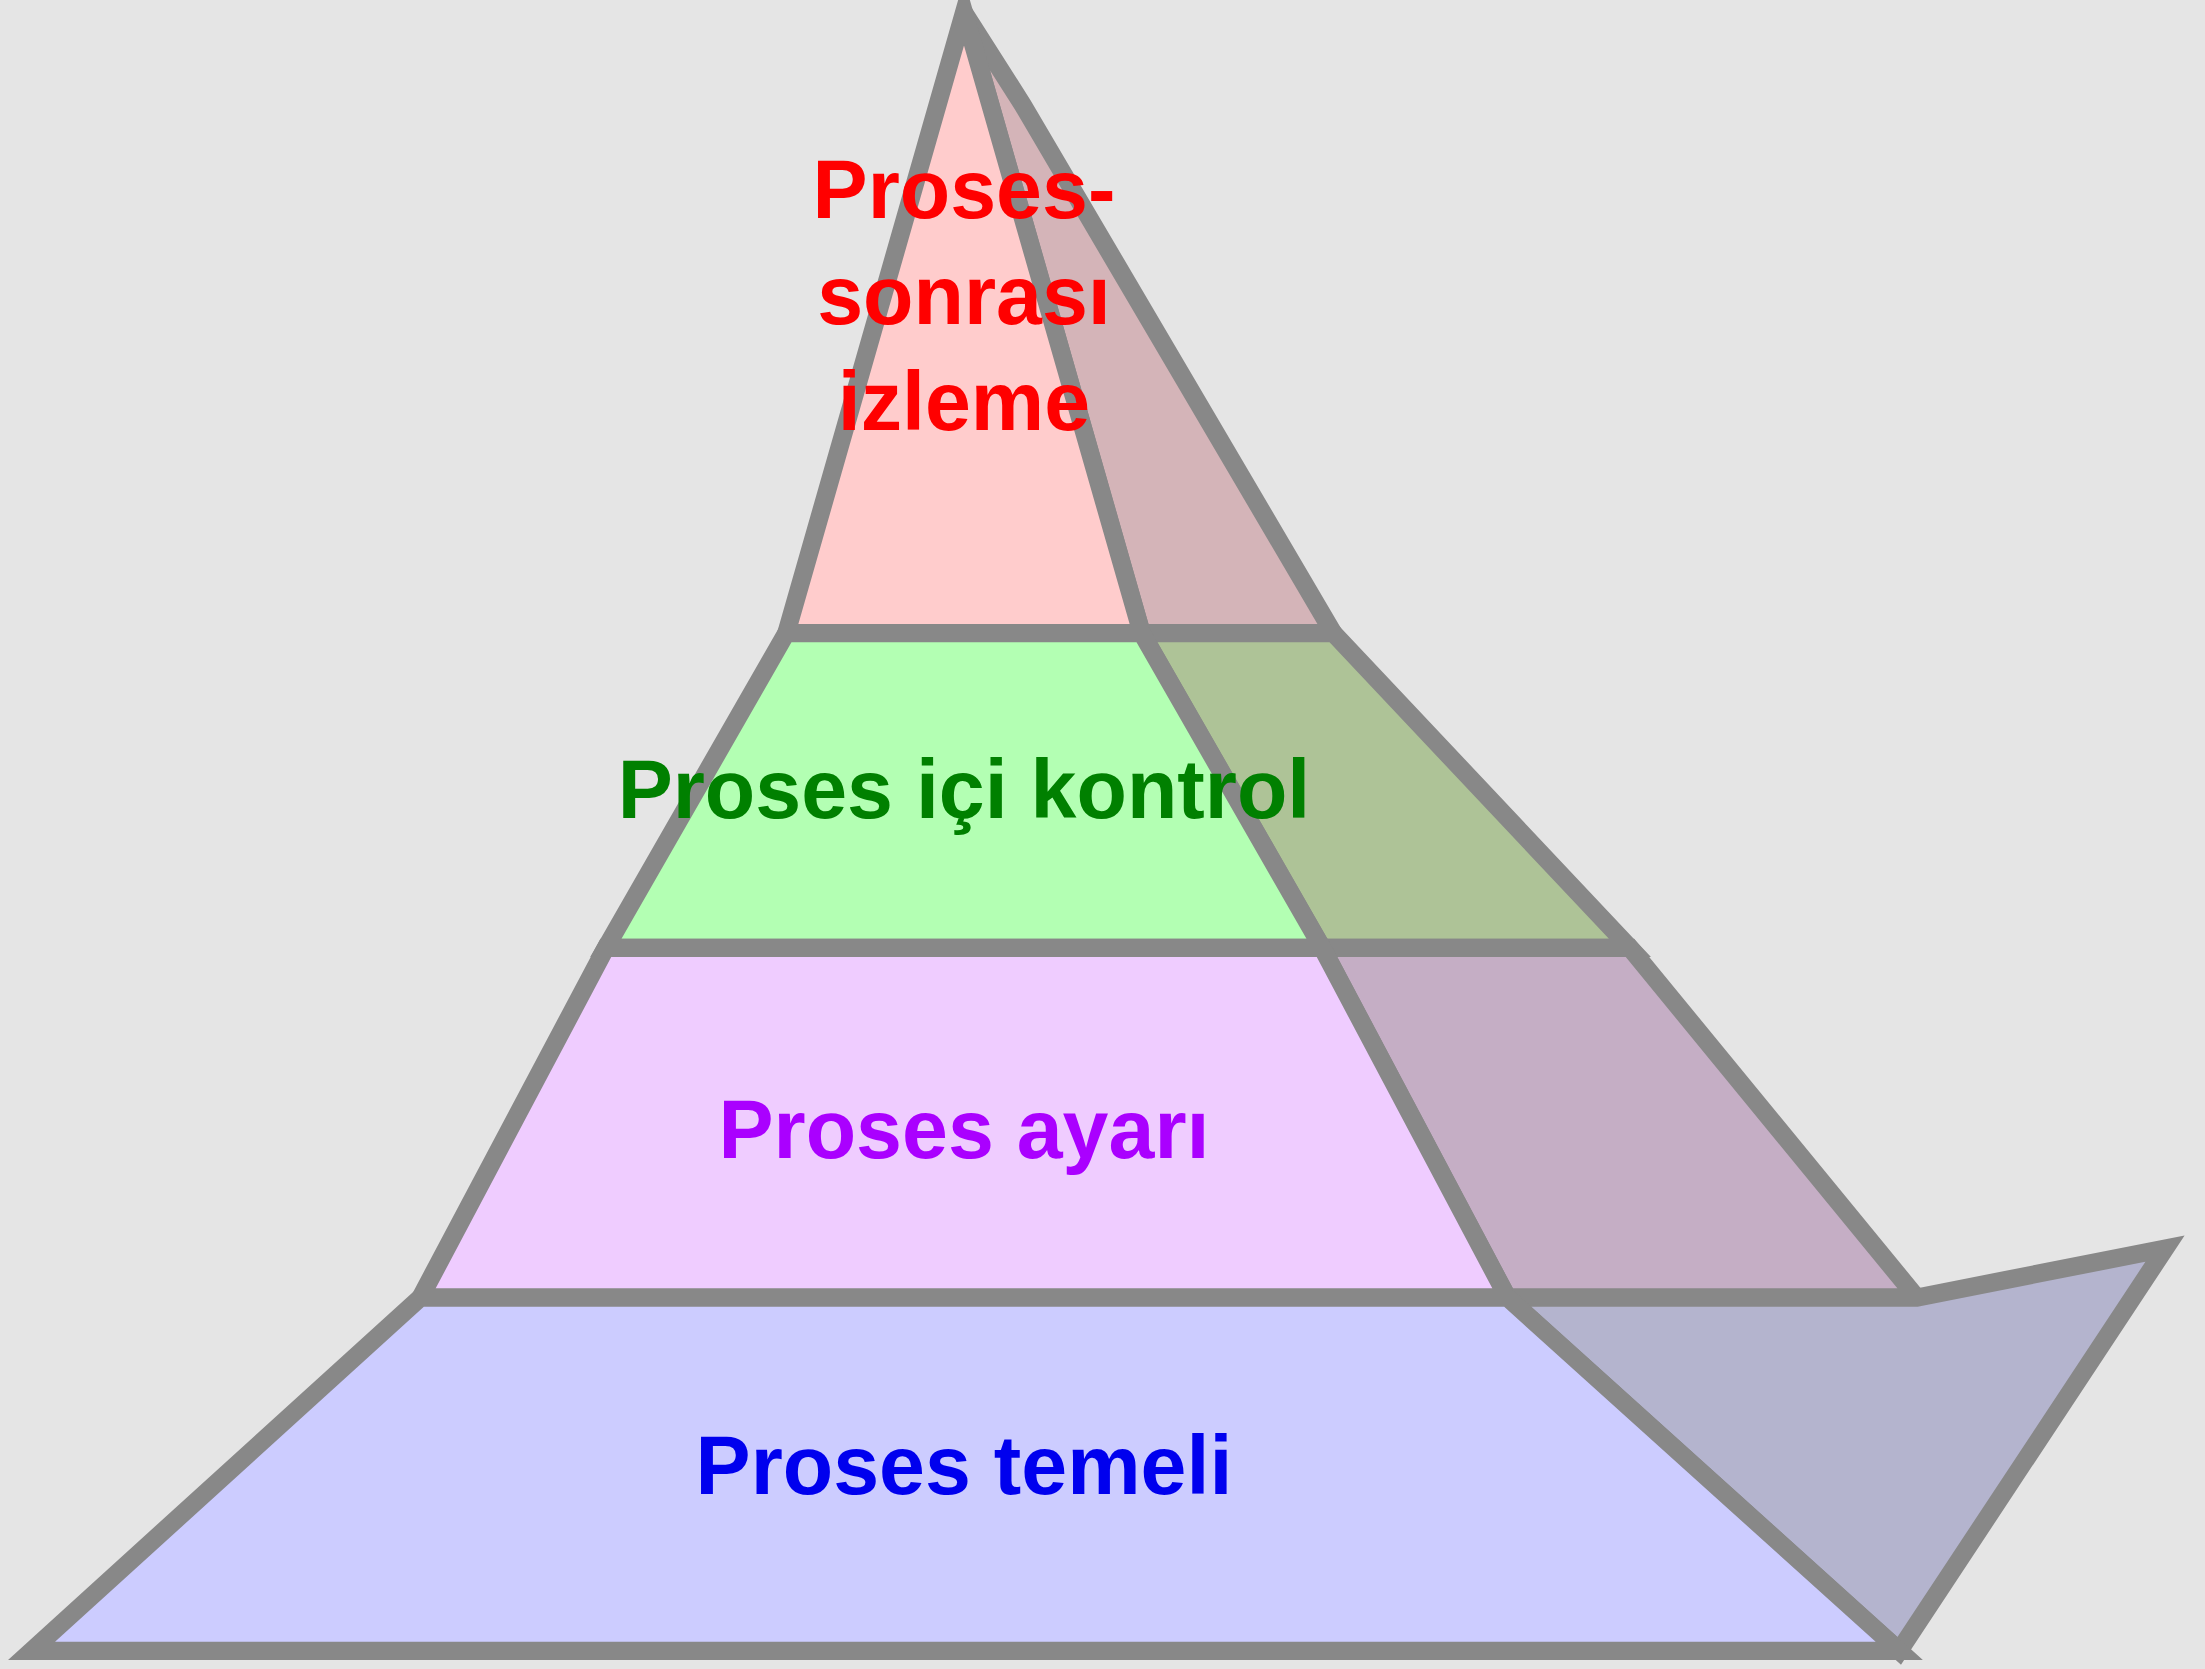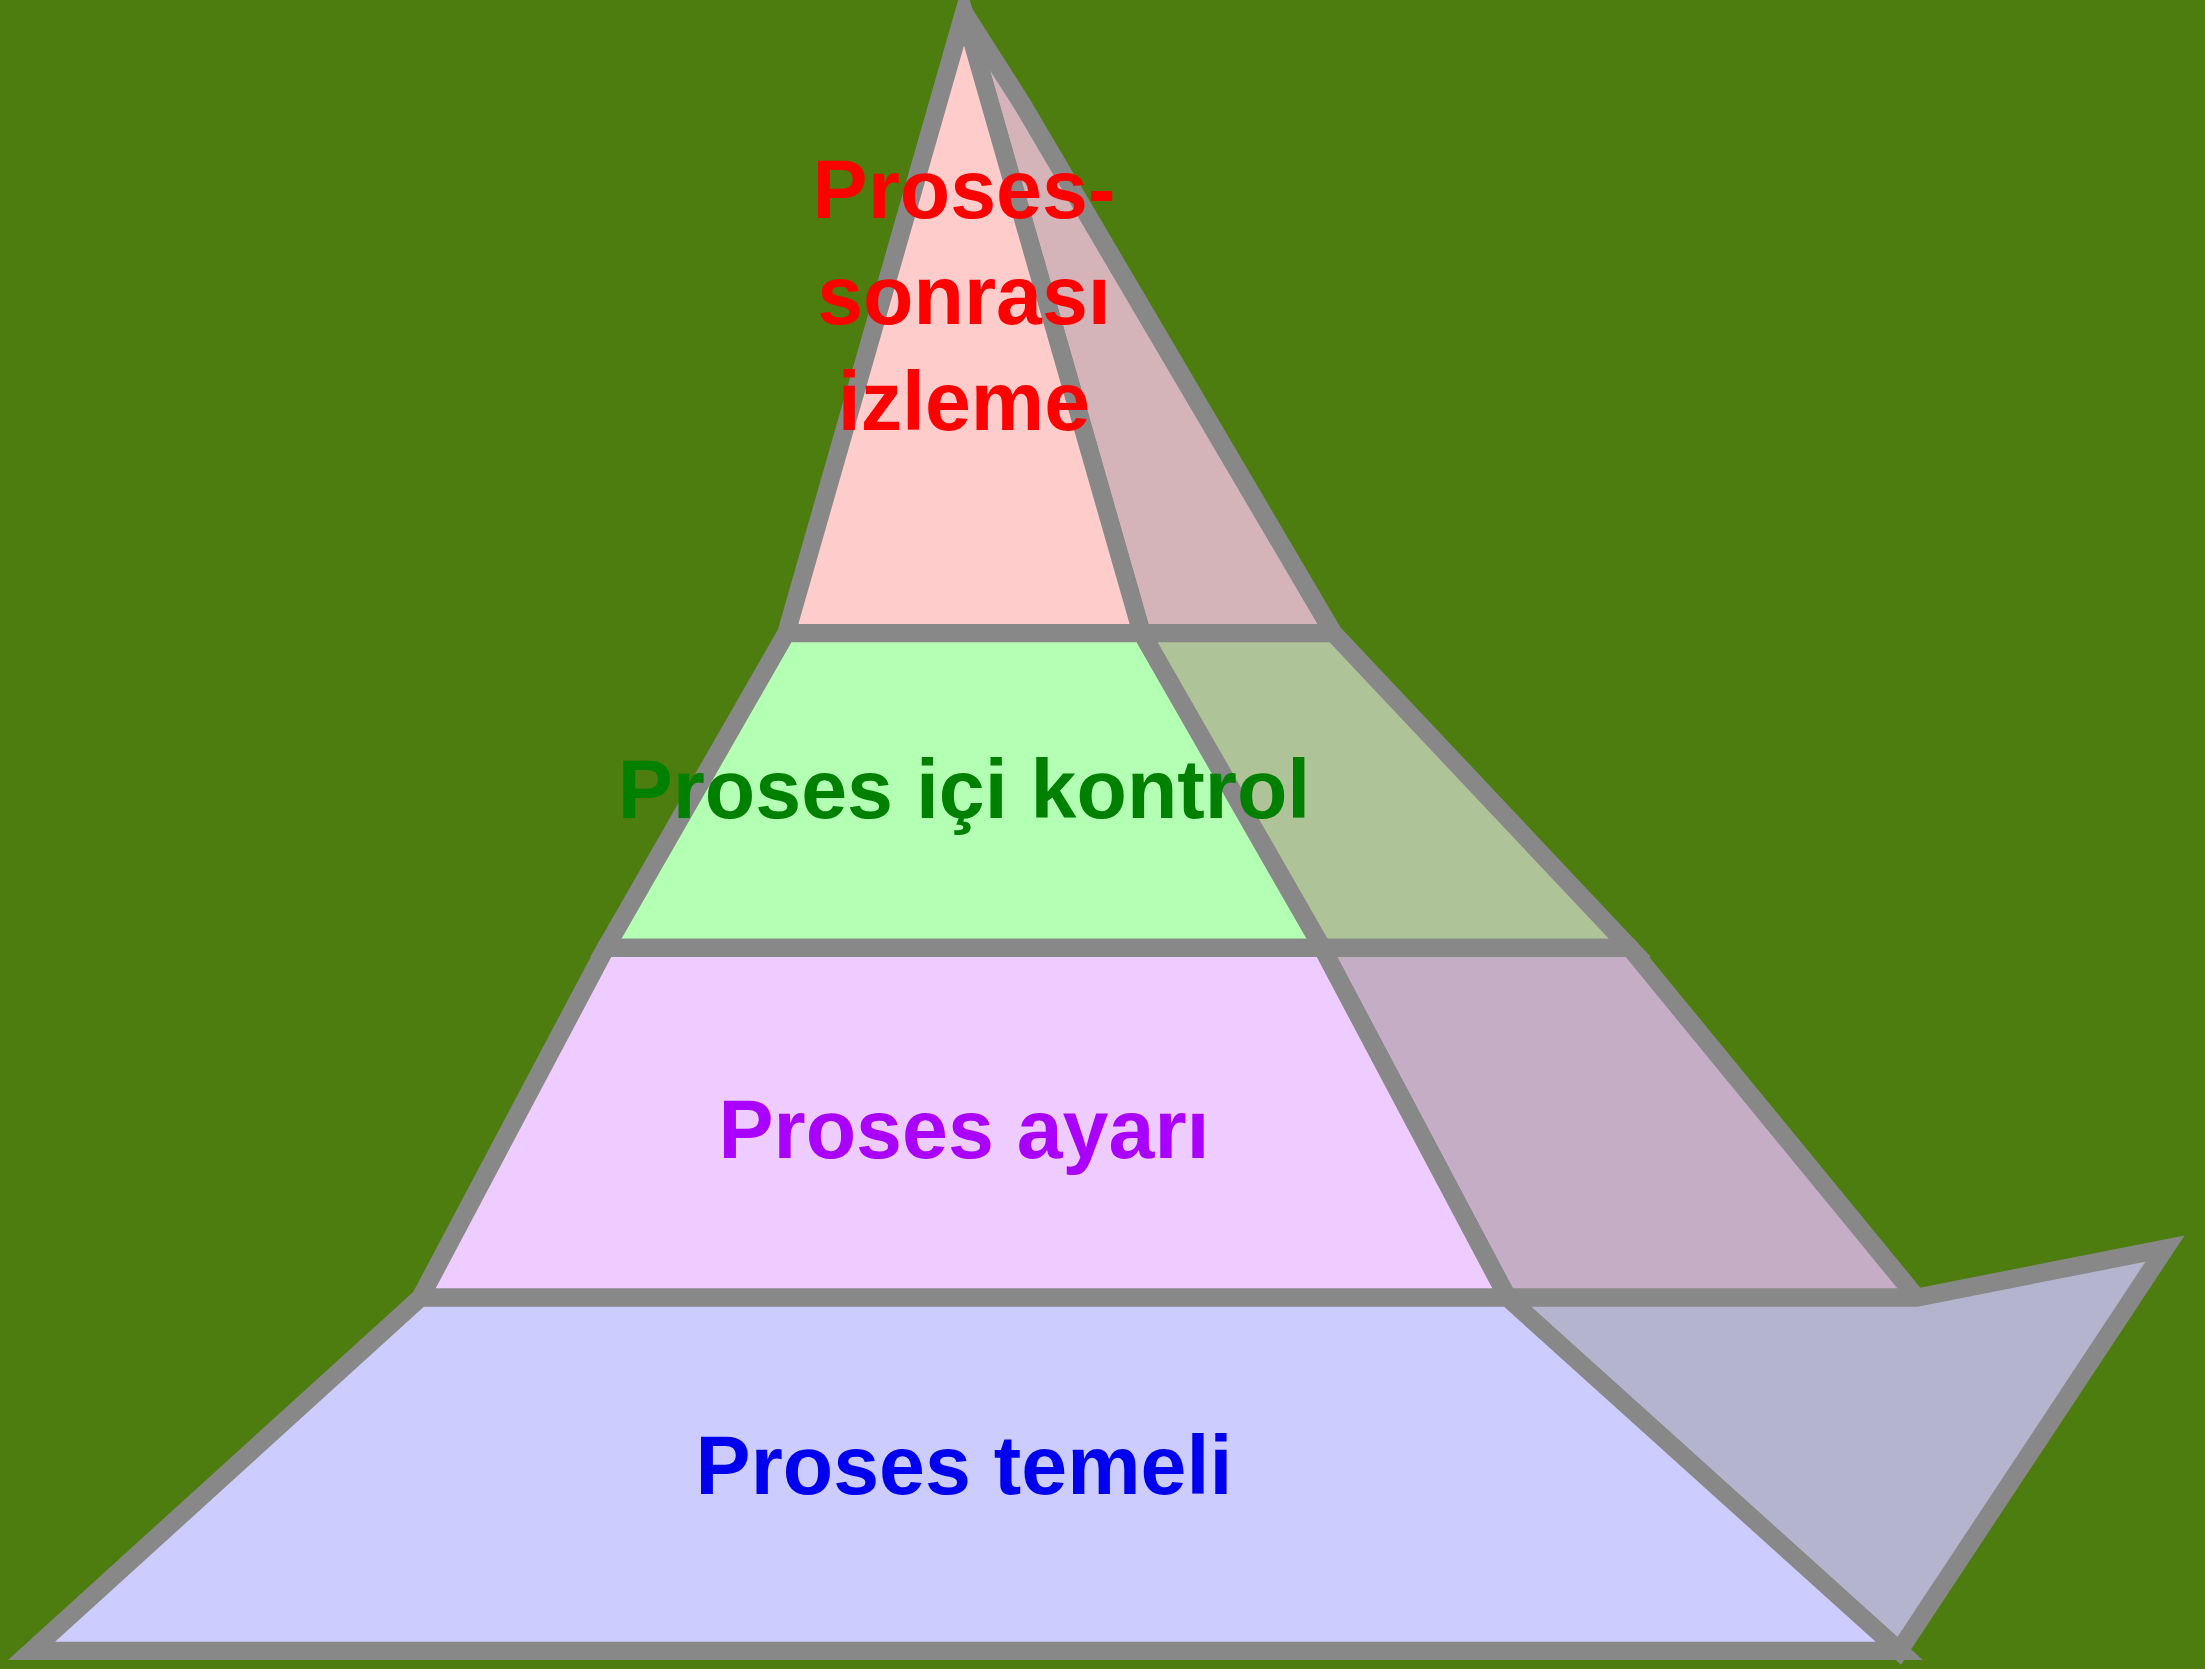--- a/index.html
+++ b/index.html
@@ -10,21 +10,21 @@
   body {
     width: 2205px;
     height: 1669px;
     overflow: hidden;
     font-family: "Liberation Sans", sans-serif;
   }
   #pyramid-diagram {
     position: relative;
     width: 2205px;
     height: 1669px;
-    background: #4d7c0f;
+    background: #e5e5e5;
   }
   svg.pyramid-svg {
     display: block;
     width: 2205px;
     height: 1669px;
   }
   .tier-label {
     font-family: "Liberation Sans", sans-serif;
     font-weight: bold;
     text-anchor: middle;

